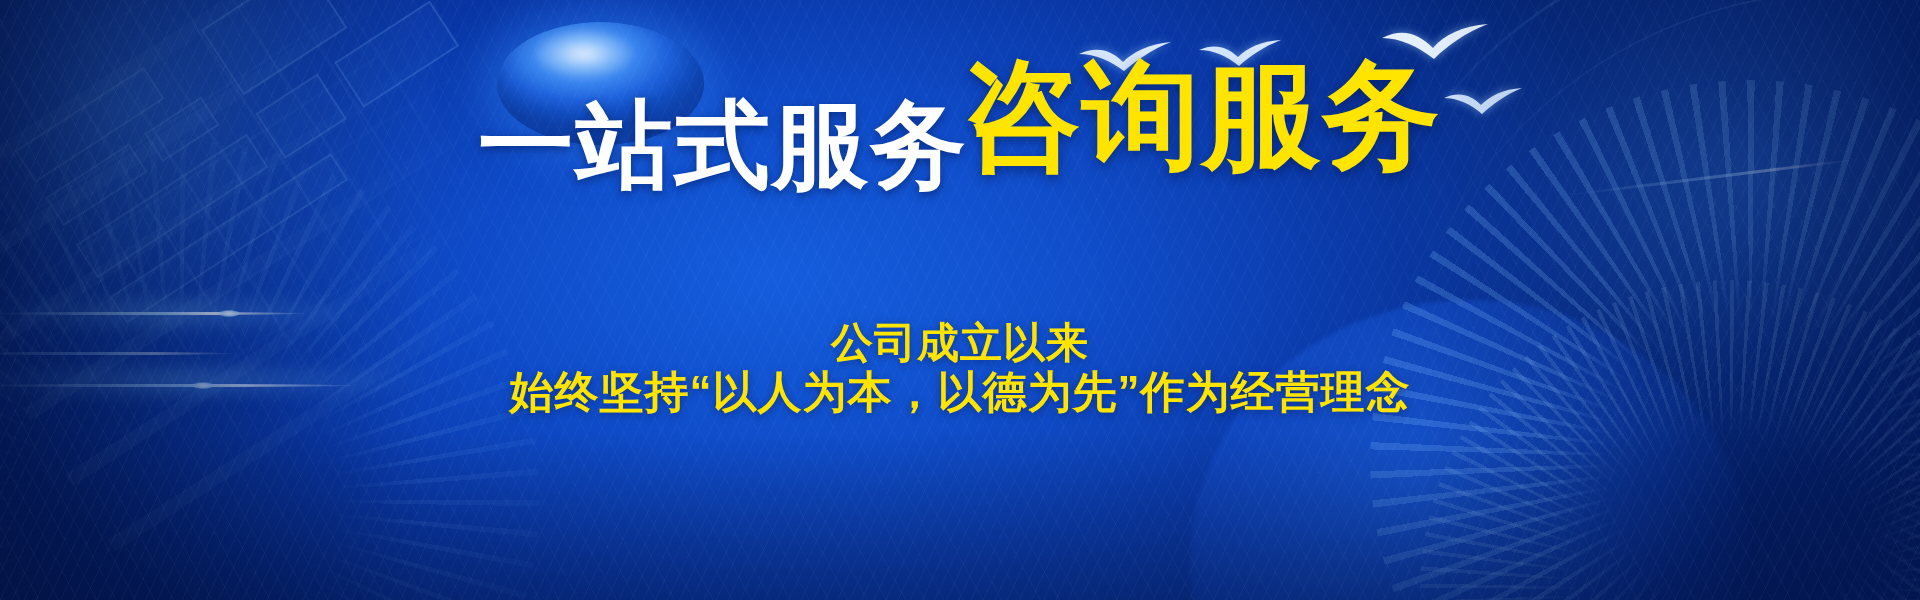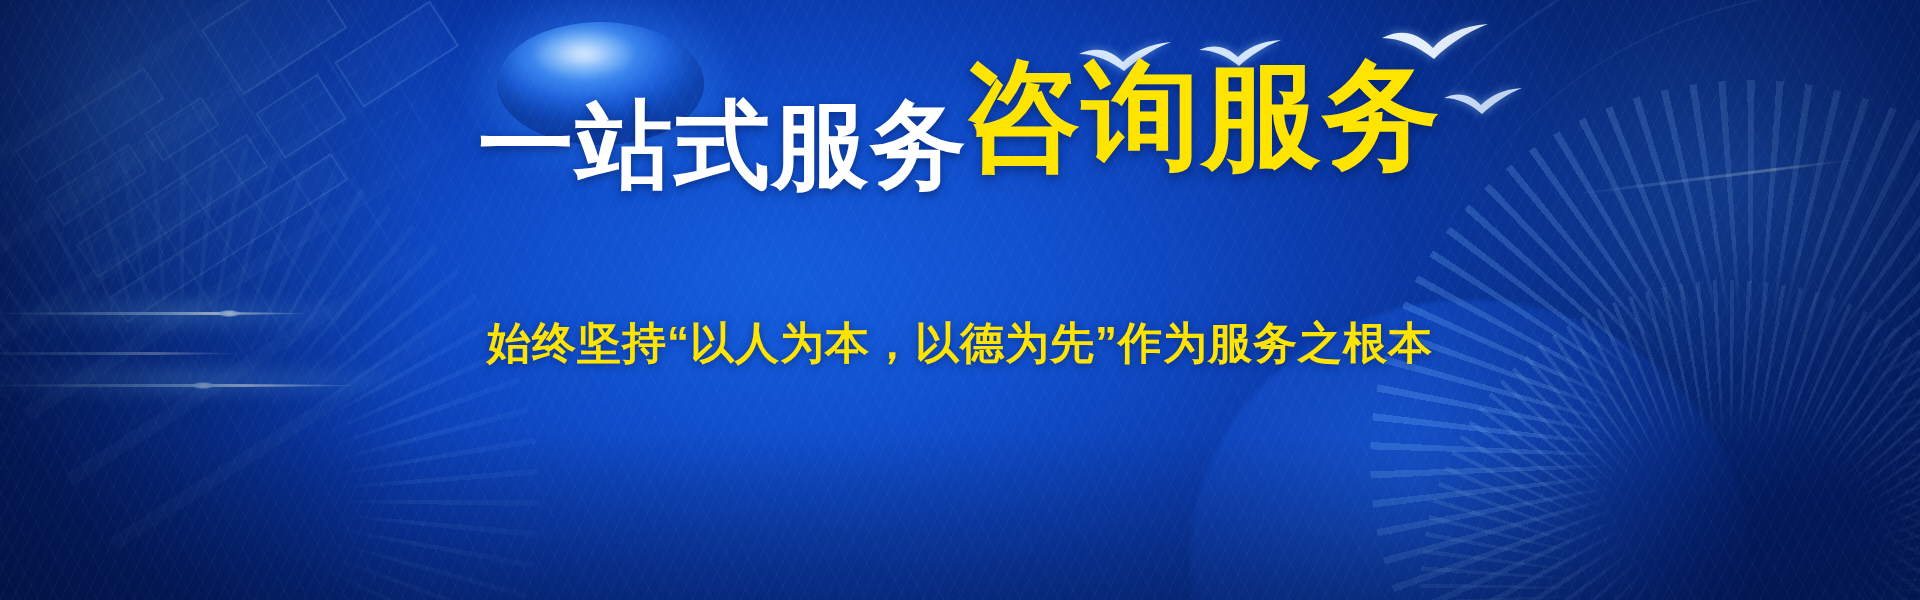--- a/index.html
+++ b/index.html
@@ -315,17 +315,18 @@
   <div class="texture"></div>
   <div class="texture2"></div>
 
   <div class="content">
 
     <div class="headline">
       <span class="hl-white">一站式服务</span><span class="hl-yellow">咨询服务</span>
     </div>
 
     <div class="body-text">
-      <span class="ln">始终坚持“以人为本，以德为先”作为服务之根本</span>
+      <span class="ln first">公司成立以来</span>
+      <span class="ln">始终坚持“以人为本，以德为先”作为经营理念</span>
     </div>
 
   </div>
 </div>
 
 </body></html>

